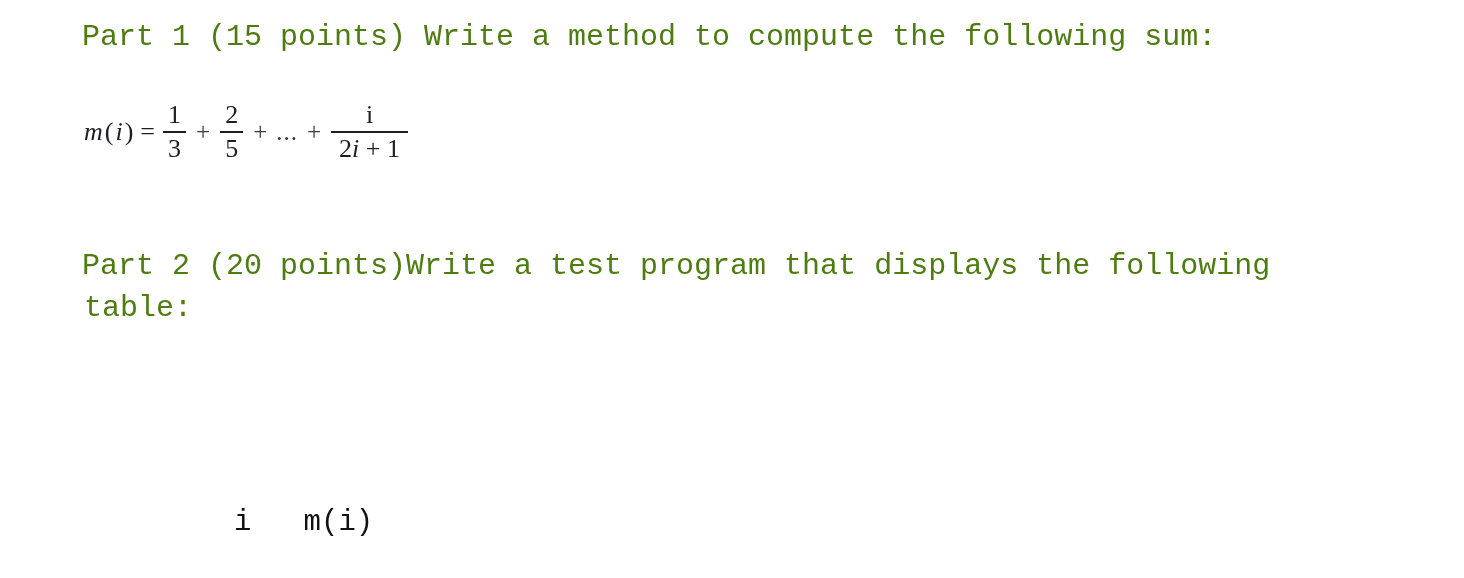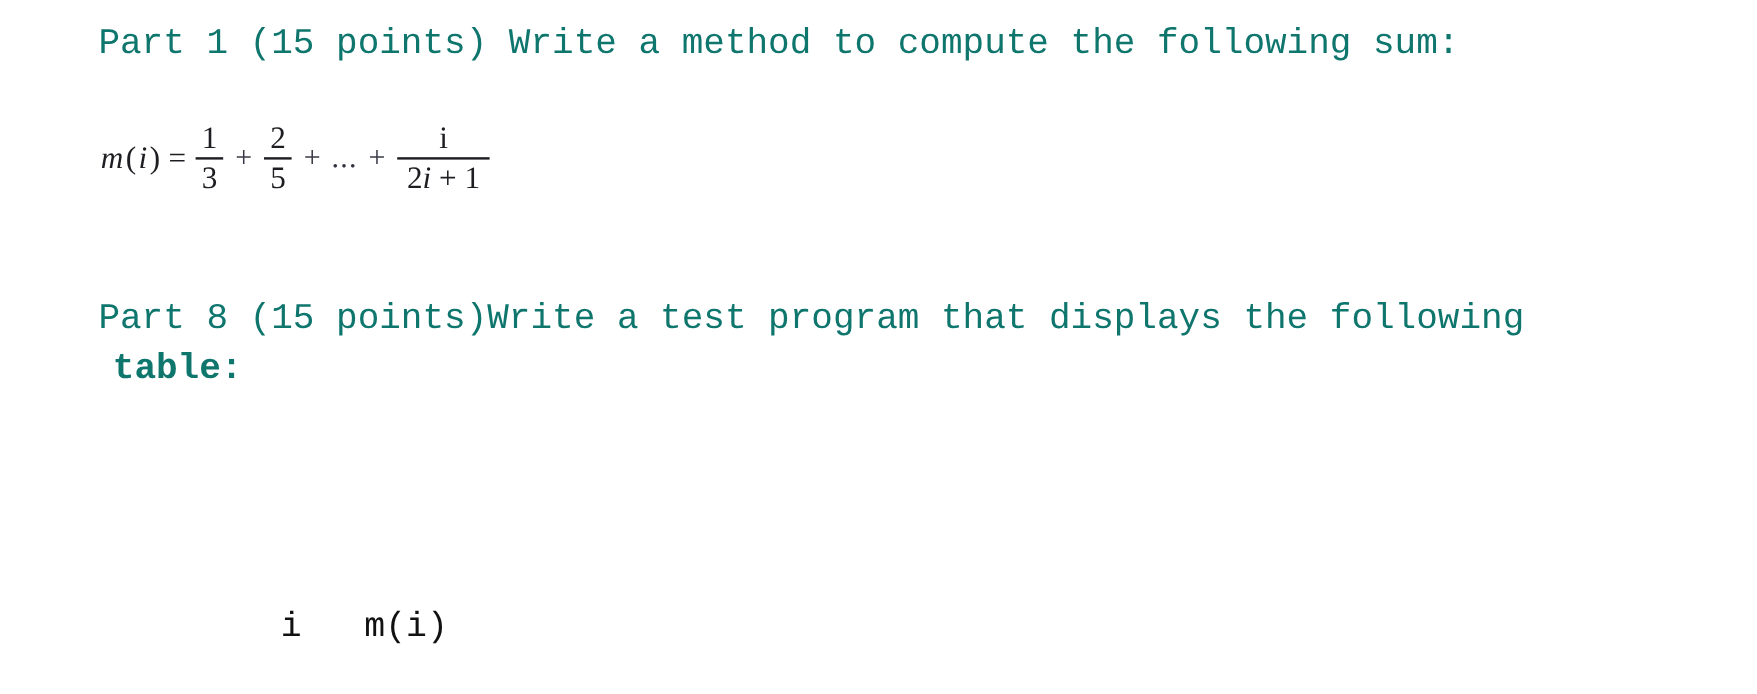--- a/index.html
+++ b/index.html
@@ -26,38 +26,37 @@
     background: #ffffff;
   }
 
   
   .mono-line {
     position: absolute;
     font-family: "Liberation Mono", "DejaVu Sans Mono", monospace;
     font-size: 30px;
     line-height: 46px;
     letter-spacing: 0px;
-    color: #0f766e;
+    color: #4d7c0f;
     white-space: pre;
   }
 
   #line-part1 {
     left: 82px;
     top: 14px;
   }
 
   #line-part2a {
     left: 82px;
     top: 243px;
   }
 
   #line-part2b {
-    left: 94px;
+    left: 84px;
     top: 285px;
-    font-weight: bold;
   }
 
   
   .table-block {
     position: absolute;
     left: 234px;
     top: 438px;
     font-family: "Liberation Mono", "DejaVu Sans Mono", monospace;
     font-size: 29px;
     color: #111111;
@@ -169,21 +168,21 @@
     <span class="dots">...</span>
     <span class="op">+</span>
 
     <span class="frac wide">
       <span class="num it">i</span>
       <span class="bar"></span>
       <span class="den"><span>2</span><span class="it">i</span> <span>+</span> <span>1</span></span>
     </span>
   </div>
 
-  <div class="mono-line" id="line-part2a">Part 8 (15 points)Write a test program that displays the following</div>
+  <div class="mono-line" id="line-part2a">Part 2 (20 points)Write a test program that displays the following</div>
 
   <div class="mono-line" id="line-part2b">table:</div>
 
   <div class="table-block">
     <div class="table-row">i   m(i)</div>
     
     
   </div>
 
 </div>

